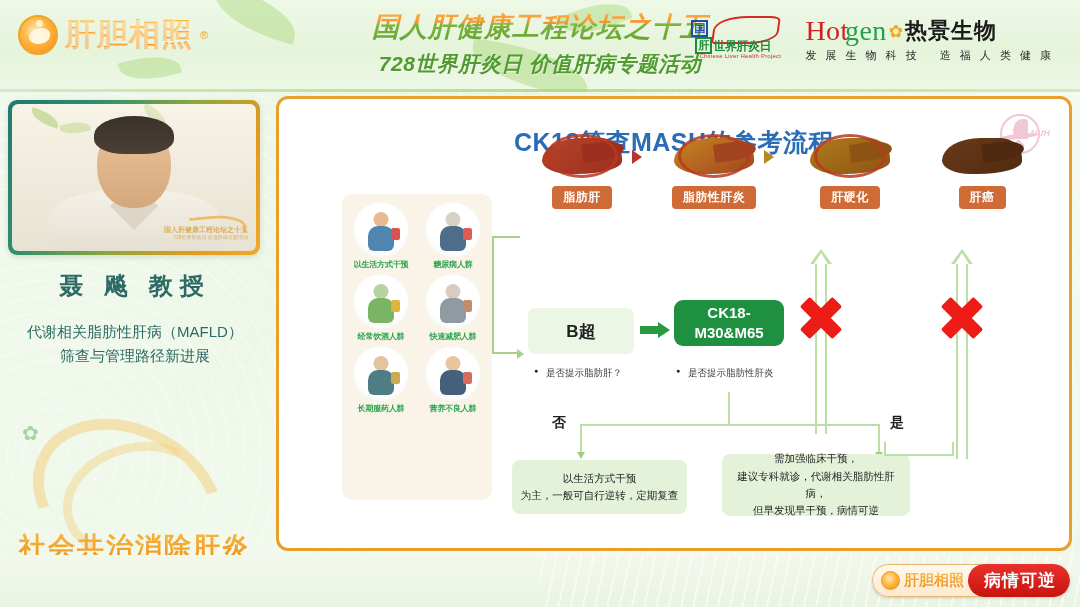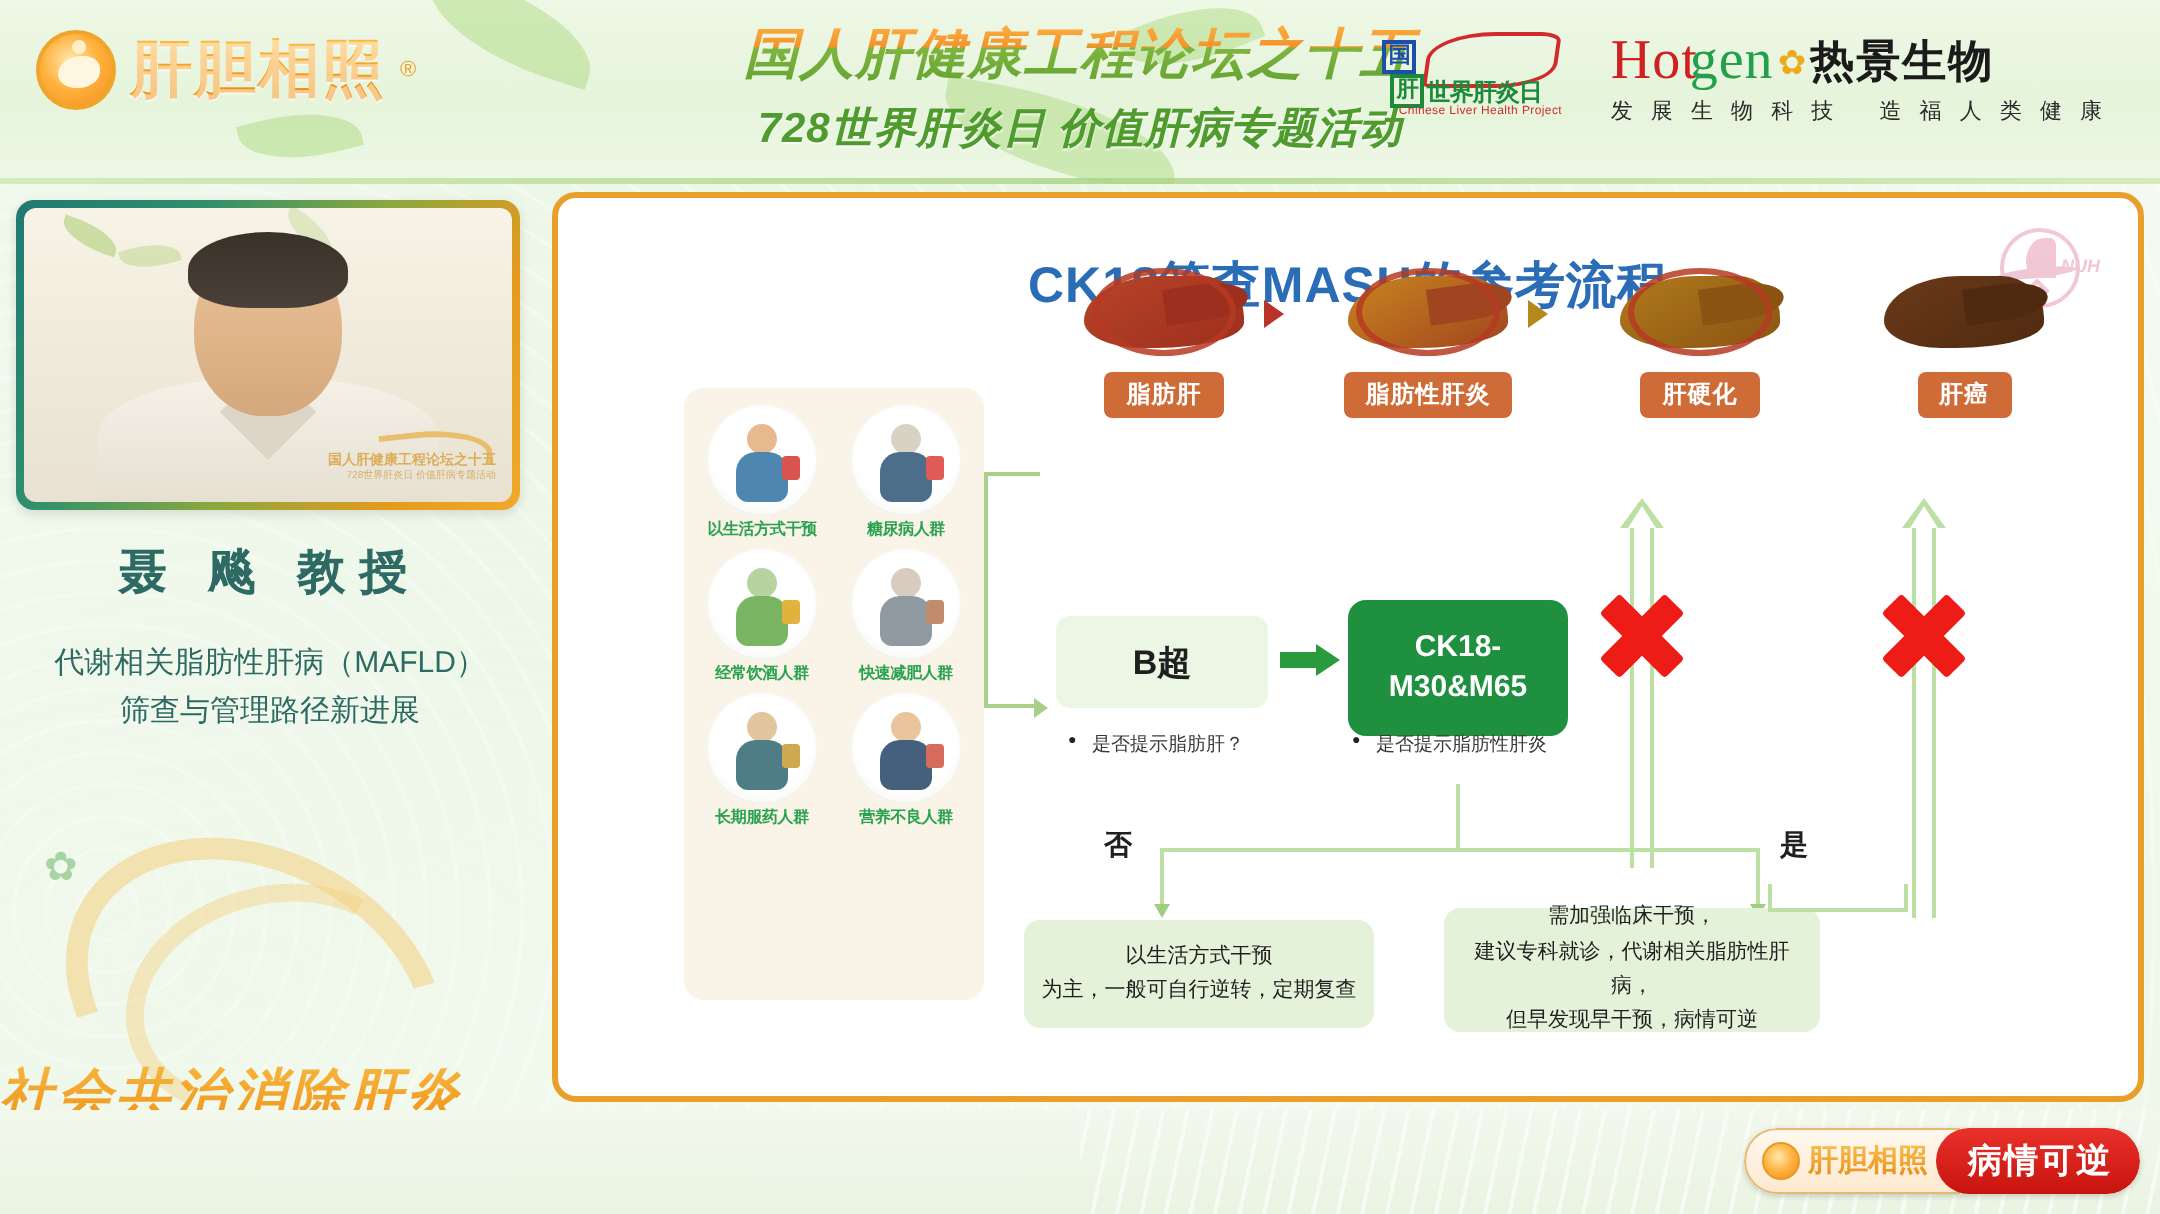--- a/index.html
+++ b/index.html
@@ -171,22 +171,22 @@
     position: absolute; left: 0; bottom: 0; width: 270px; height: 190px; overflow: hidden;
   }
   .ribbon-butterfly { position: absolute; left: 22px; top: 4px; font-size: 20px; color: #8ec98a; opacity: .75; }
   .ribbon-stroke {
     position: absolute; border: 11px solid rgba(244, 208, 126, .55);
     border-radius: 50%; border-right-color: transparent; border-bottom-color: transparent;
   }
   .rs1 { left: 28px; top: 8px; width: 200px; height: 150px; transform: rotate(28deg); }
   .rs2 { left: 62px; top: 26px; width: 150px; height: 115px; transform: rotate(-14deg); border-width: 9px; opacity: .8; }
   .slogan {
-    position: absolute; left: 0; bottom: 42px; width: 270px; text-align: left;
-    font-size: 27px; font-weight: bold; font-style: italic; letter-spacing: 2px;
+    position: absolute; left: 0; bottom: 42px; width: 270px; text-align: center;
+    font-size: 27px; font-weight: bold; letter-spacing: 2px;
     background: linear-gradient(180deg, #f7b941 0%, #ef8f18 100%);
     -webkit-background-clip: text; background-clip: text; color: transparent;
   }
   .slogan-date {
     position: absolute; left: 0; bottom: 18px; width: 270px; text-align: center;
     font-size: 14px; color: #e79a22; letter-spacing: 1px;
   }
 
   
   .slide-outer {
@@ -292,21 +292,21 @@
   }
   .arrow-bc-ck {
     position: absolute; left: 356px; top: 218px; width: 30px; height: 16px;
   }
   .arrow-bc-ck .stem { position: absolute; left: 0; top: 4px; width: 18px; height: 8px; background: #2a9a3f; }
   .arrow-bc-ck .head {
     position: absolute; right: 0; top: 0; width: 0; height: 0;
     border-left: 12px solid #2a9a3f; border-top: 8px solid transparent; border-bottom: 8px solid transparent;
   }
   .box-ck18 {
-    position: absolute; left: 390px; top: 196px; width: 110px; height: 68px;
+    position: absolute; left: 390px; top: 196px; width: 110px; height: 46px;
     background: #1f9040; border-radius: 9px; color: #fff;
     display: flex; align-items: center; justify-content: center; text-align: center;
     font-size: 15px; font-weight: bold; line-height: 1.35;
   }
   .bullet-note {
     position: absolute; font-size: 9.5px; color: #3a3a3a; line-height: 1.5;
   }
   .bullet-note::before {
     content: "●"; position: absolute; left: -12px; top: 0; font-size: 7px; color: #222;
   }

